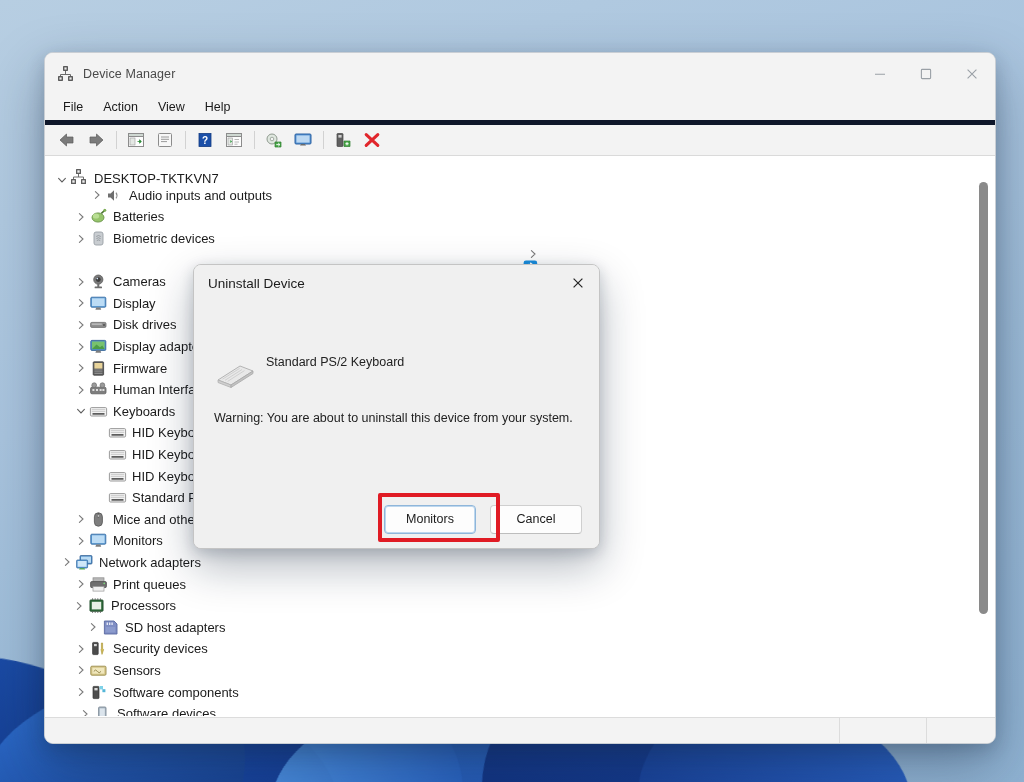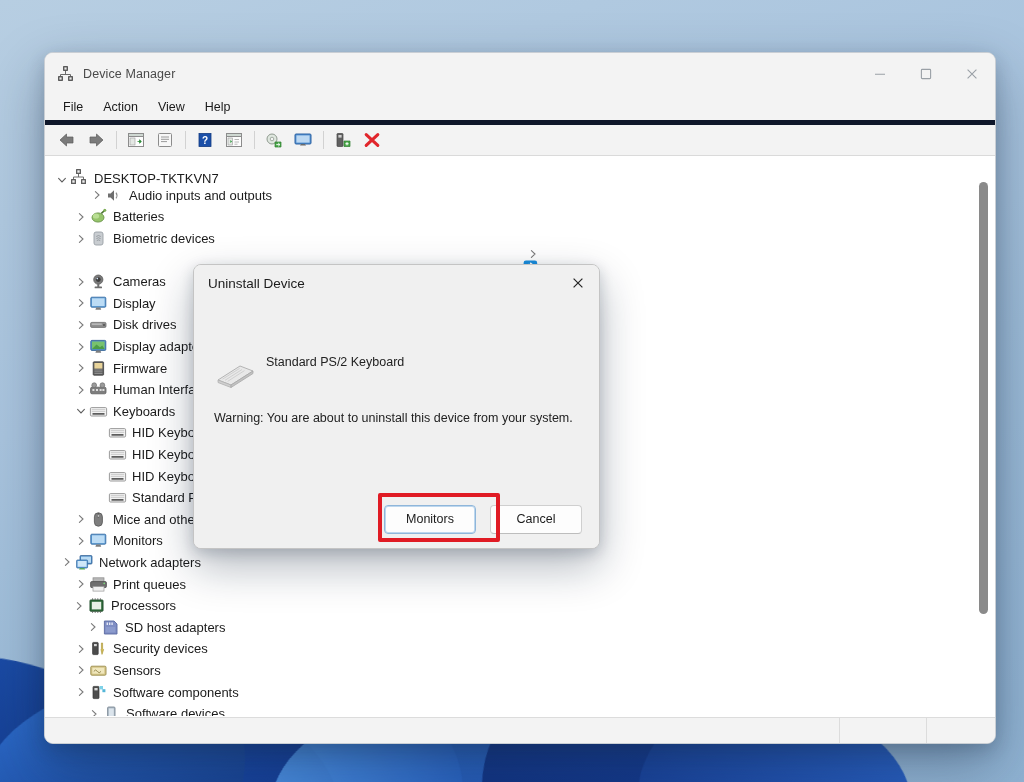--- a/index.html
+++ b/index.html
@@ -754,21 +754,21 @@
               </svg>
             </span>
             <svg class="ticon" viewBox="0 0 19 17">
               <rect x="4" y="2.4" width="6" height="12.2" rx=".8" fill="#4d4d4d" stroke="#353535" stroke-width=".7"></rect>
               <rect x="5.4" y="4" width="3.2" height="2.4" fill="#d9d9d9"></rect>
               <rect x="10.6" y="2" width="3.4" height="3.4" fill="#7fd2e8"></rect>
               <rect x="13.4" y="5.2" width="3" height="3" fill="#54b6d8"></rect>
             </svg>
             <span class="tlabel">Software components</span>
           </div>
-          <div class="trow" style="padding-left: 39px;">
+          <div class="trow" style="padding-left: 30px;">
             <span class="chev">
               <svg width="10" height="10" viewBox="0 0 10 10">
                 <path d="M3.4 1.6 L7 5 L3.4 8.4" stroke="#7a7a7a" stroke-width="1.1" fill="none" stroke-linecap="round"></path>
               </svg>
             </span>
             <svg class="ticon" viewBox="0 0 19 17">
               <rect x="5.6" y="2" width="7.4" height="12.8" rx="1" fill="#a9b6c2" stroke="#7d8a96" stroke-width=".9"></rect>
               <rect x="6.8" y="3.4" width="5" height="7.6" fill="#dbe4ec"></rect>
               <rect x="7.6" y="12.4" width="3.4" height="1.1" rx=".4" fill="#7d8a96"></rect>
             </svg>

